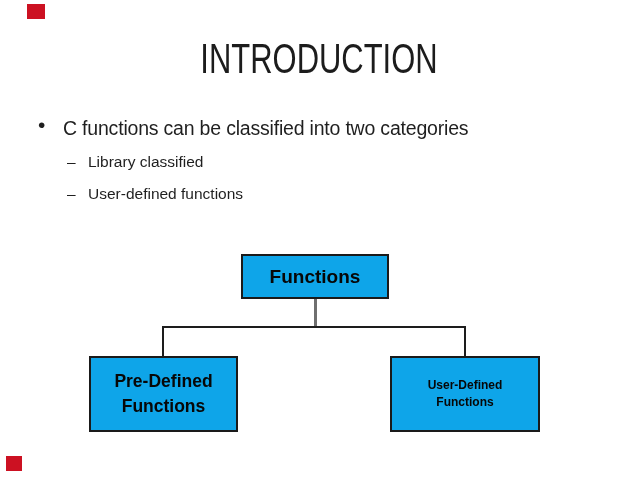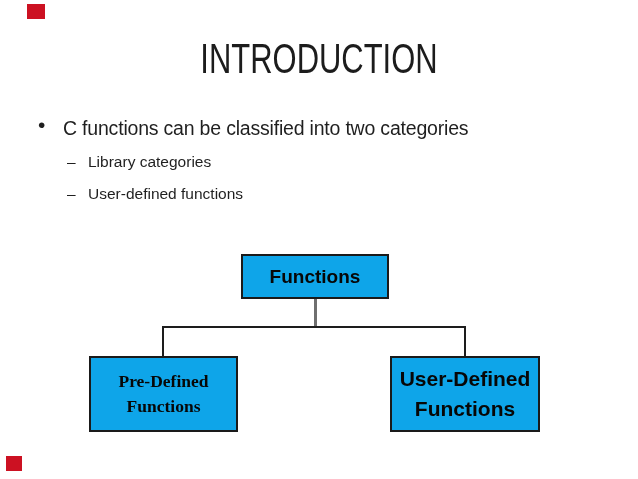--- a/index.html
+++ b/index.html
@@ -90,25 +90,25 @@
     font-weight: 700;
     color: #070707;
     white-space: pre-line;
   }
   .box-root {
     left: 241px; top: 254px; width: 148px; height: 45px;
     font-size: 19px;
   }
   .box-left {
     left: 89px; top: 356px; width: 149px; height: 76px;
-    font-size: 17.5px; line-height: 1.45; font-family: Liberation Serif, serif;
+    font-size: 17.5px; line-height: 1.45;
   }
   .box-right {
     left: 390px; top: 356px; width: 150px; height: 76px;
-    font-size: 21px; line-height: 1.45;
+    font-size: 12px; line-height: 1.45;
   }
   .connector { position: absolute; }
   .stem  { left: 314px; top: 299px; width: 2.5px; height: 28px; background: #6f6f6f; }
   .hline { left: 162px; top: 326px; width: 304px; height: 1.5px; background: #1d1d1d; }
   .dropL { left: 162px; top: 327px; width: 1.5px; height: 29px; background: #1d1d1d; }
   .dropR { left: 464px; top: 327px; width: 1.5px; height: 29px; background: #1d1d1d; }
 </style>
 </head>
 <body>
 
@@ -117,21 +117,21 @@
   <div class="red-mark top"></div>
   <div class="red-mark bottom"></div>
 
   <div class="title">INTRODUCTION</div>
 
   <span class="bullet-marker">•</span>
   <div class="bullet-text">C functions can be classified into two categories</div>
 
   <div class="sub-bullet first">
     <span class="sub-dash">–</span>
-    <span class="sub-label">Library categories</span>
+    <span class="sub-label">Library classified</span>
   </div>
 
   <div class="sub-bullet second">
     <span class="sub-dash">–</span>
     <span class="sub-label">User-defined functions</span>
   </div>
 
   <div class="connector stem"></div>
   <div class="connector hline"></div>
   <div class="connector dropL"></div>

